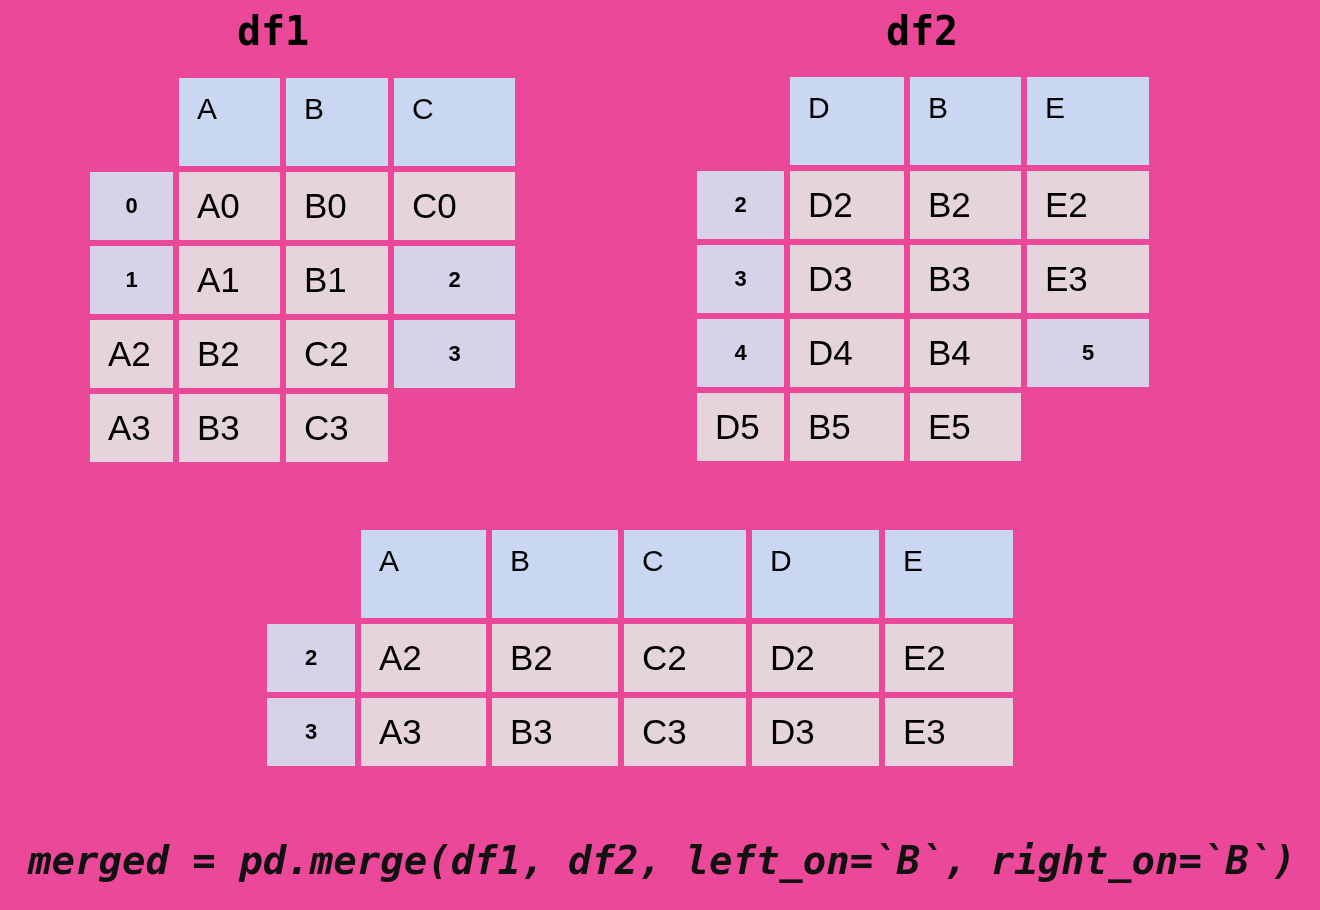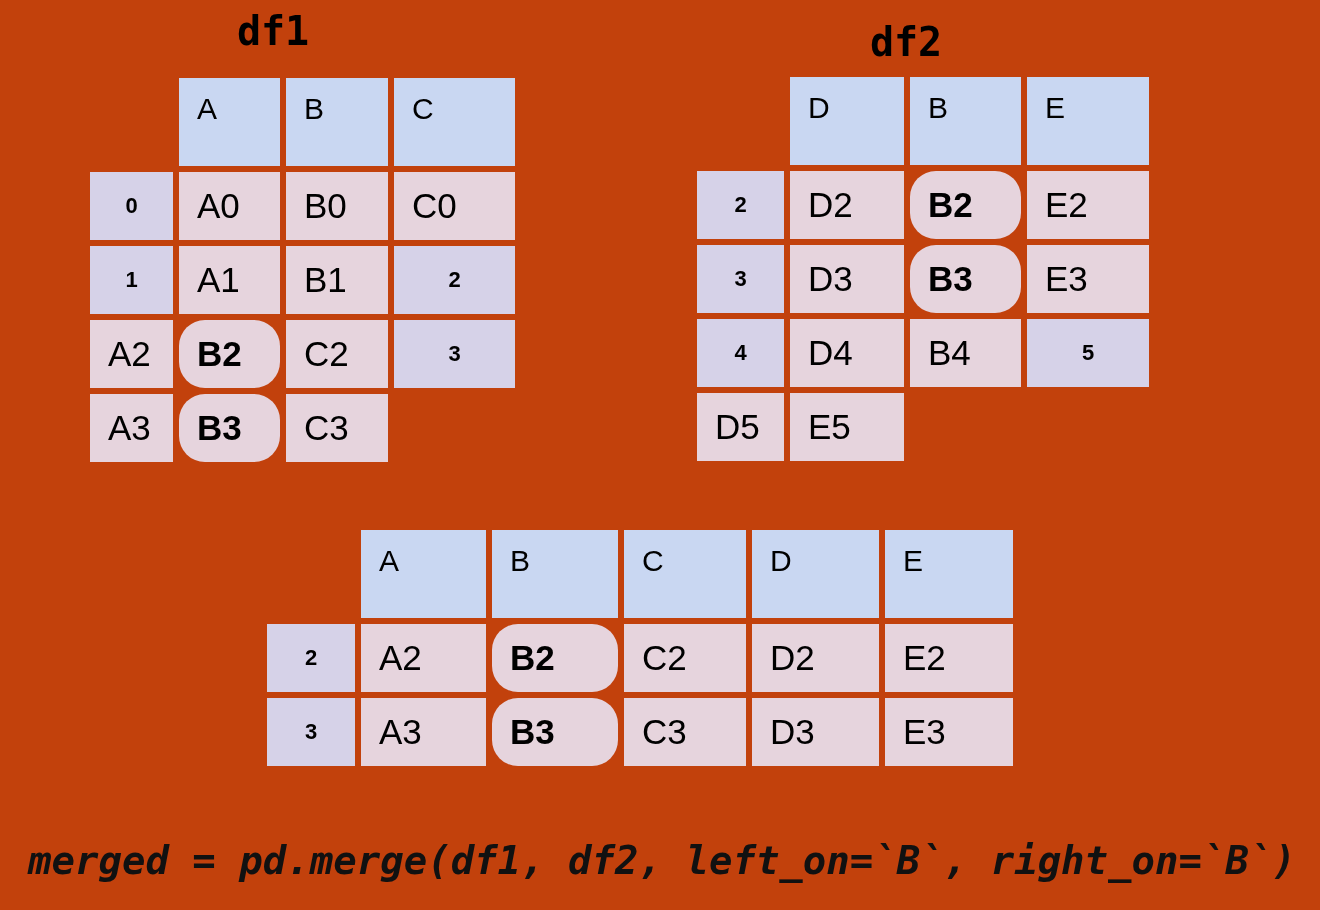--- a/index.html
+++ b/index.html
@@ -1,25 +1,25 @@
 <!DOCTYPE html>
 <html style="--header-bg: #c9d7f2; --index-bg: #d6d2e8; --cell-bg: #e6d4dd;"><head>
 <meta charset="utf-8">
 <style>
   html, body { margin:0; padding:0; background:#ffffff; }
   .canvas {
-    position:relative; width:1320px; height:910px; background:#c2410c;
+    position:relative; width:1320px; height:910px; background:#ec4899;
     font-family:"Liberation Sans", sans-serif; color:#000000; overflow:hidden;
   }
   .df-title {
     position:absolute; font-family:"DejaVu Sans Mono", monospace;
     font-weight:bold; font-size:40px; text-align:center; letter-spacing:0px;
   }
   #df1-title { left:60px;  top:8px; width:426px; }
-  #df2-title { left:680px; top:8px; width:452px;margin-top:11px; }
+  #df2-title { left:696px; top:8px; width:452px; }
 
   .tbl { position:absolute; display:grid; gap:6px; }
   #df1-table    { left:90px;  top:78px;  grid-template-columns:83px 101px 102px 121px;            grid-template-rows:88px 68px 68px 68px 68px; }
   #df2-table    { left:697px; top:77px;  grid-template-columns:87px 114px 111px 122px;            grid-template-rows:88px 68px 68px 68px 68px; }
   #merged-table { left:267px; top:530px; grid-template-columns:88px 125px 126px 122px 127px 128px; grid-template-rows:88px 68px 68px; }
 
   .corner { background:transparent; }
   .col-header {
     background:var(--header-bg, #c9d7f2);
     font-size:30px; padding:14px 0 0 18px; box-sizing:border-box;
@@ -27,21 +27,21 @@
   .row-header {
     background:var(--index-bg, #d6d2e8);
     font-weight:bold; font-size:22px;
     display:flex; align-items:center; justify-content:center;
   }
   .cell {
     background:var(--cell-bg, #e6d4dd);
     font-size:35px; display:flex; align-items:center;
     padding-left:18px; box-sizing:border-box;
   }
-  .cell.bold { font-weight:bold;border-radius:26px; }
+  .cell.bold { font-weight:normal; }
 
   .code-line {
     position:absolute; left:28px; top:838px;
     font-family:"DejaVu Sans Mono", monospace; font-weight:bold;
     font-size:39px; white-space:pre; color:#111111;font-style:italic;
   }
 </style>
 </head>
 <body>
 
@@ -81,20 +81,21 @@
       <div class="cell">E2</div>
       <div class="row-header">3</div>
       <div class="cell">D3</div>
       <div class="cell bold">B3</div>
       <div class="cell">E3</div>
       <div class="row-header">4</div>
       <div class="cell">D4</div>
       <div class="cell">B4</div>
       <div class="row-header">5</div>
       <div class="cell">D5</div>
+      <div class="cell">B5</div>
       <div class="cell">E5</div>
     </div>
   <div class="tbl" id="merged-table">
       <div class="corner"></div>
       <div class="col-header">A</div>
       <div class="col-header">B</div>
       <div class="col-header">C</div>
       <div class="col-header">D</div>
       <div class="col-header">E</div>
       <div class="row-header">2</div>

